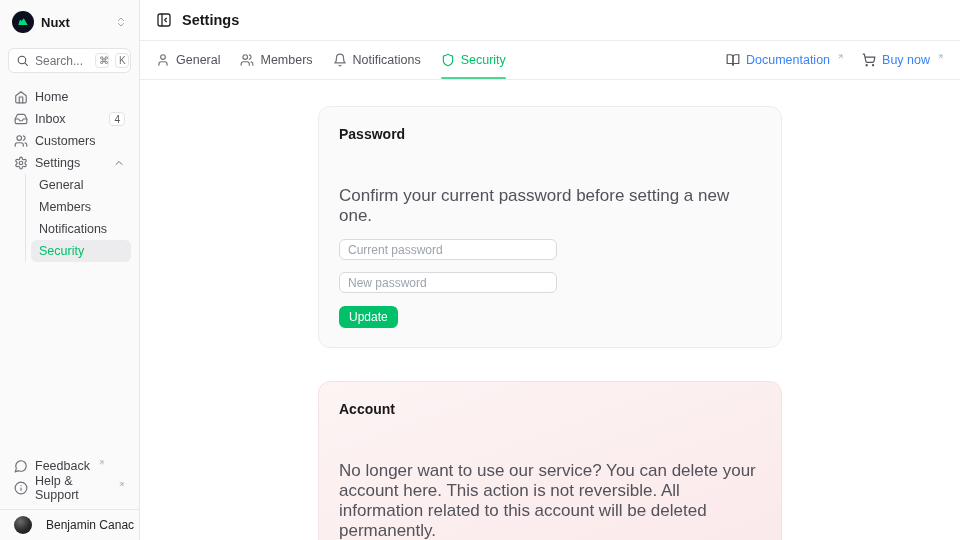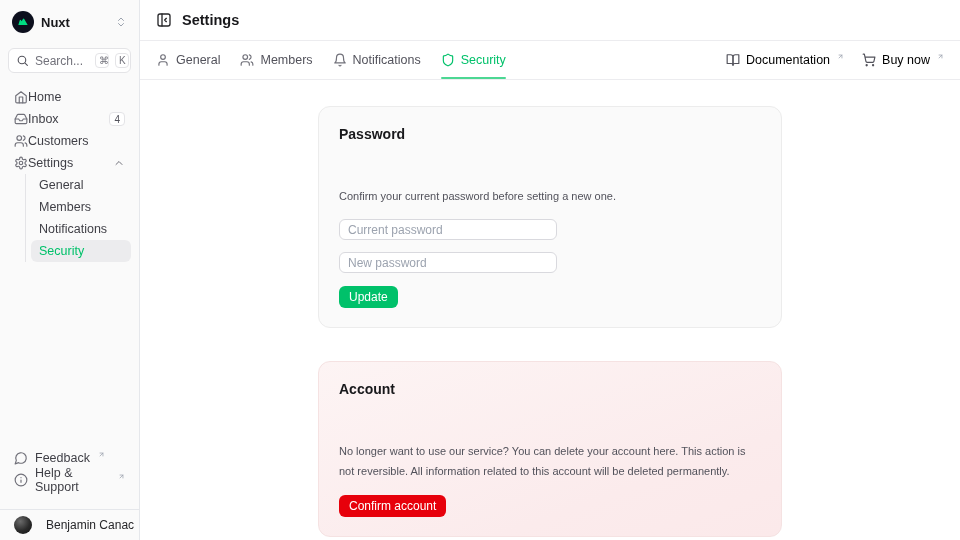--- a/index.html
+++ b/index.html
@@ -14,30 +14,30 @@
   .brand-logo { width:22px; height:22px; border-radius:50%; background:#0c0f1d; display:flex; align-items:center; justify-content:center; flex-shrink:0; }
   .brand-name { font-size:13px; font-weight:700; color:#18181b; }
   .spacer { flex:1; }
   .muted-ic { color:#9ca3af; }
 
   .search-btn { margin-top:13px; height:25px; background:#fff; border:1px solid #e4e4e7; border-radius:6px; display:flex; align-items:center; gap:6px; padding:0 5px 0 7px; cursor:pointer; }
   .search-label { color:#71717a; font-size:12px; }
   .kbd { font-size:10px; color:#71717a; background:#fff; border:1px solid #e4e4e7; border-radius:4px; padding:1px 3px; line-height:1.1; min-width:14px; text-align:center; }
 
   .nav { margin-top:13px; display:flex; flex-direction:column; }
-  .nav-item { display:flex; align-items:center; height:22px; padding:0 6px; border-radius:6px; color:#3f3f46; font-size:12.5px; cursor:pointer; }
+  .nav-item { display:flex; align-items:center; gap:7px; height:22px; padding:0 6px; border-radius:6px; color:#3f3f46; font-size:12.5px; cursor:pointer; }
   .nav-item .nic { color:#71717a; display:flex; }
   .nav-badge { margin-left:auto; font-size:10px; color:#52525b; background:#fff; border:1px solid #e4e4e7; border-radius:4px; padding:0.5px 4px; }
   .nav-chevron { margin-left:auto; color:#71717a; display:flex; }
 
   .submenu { margin-left:17px; border-left:1px solid #e4e4e7; padding-left:5px; display:flex; flex-direction:column; }
   .sub-item { display:flex; align-items:center; height:22px; padding:0 8px; border-radius:6px; color:#3f3f46; font-size:12.5px; cursor:pointer; }
   .sub-item.active { background:#ececee; color:#00c16a; }
 
-  .side-footer { display:flex; flex-direction:column; margin-bottom:12px; }
+  .side-footer { display:flex; flex-direction:column; margin-bottom:4px; }
   .side-link { display:flex; align-items:flex-start; gap:7px; height:22px; padding:0 6px; border-radius:6px; color:#3f3f46; font-size:12.5px; cursor:pointer; align-items:center; }
   .side-link .nic { color:#71717a; display:flex; }
   .ext { color:#9ca3af; position:relative; top:-4px; margin-left:1px; display:inline-flex; }
 
   .user-row { border-top:1px solid #e5e7eb; padding:6px 12px 6px 14px; display:flex; align-items:center; gap:14px; cursor:pointer; }
   .avatar { width:18px; height:18px; border-radius:50%; background:radial-gradient(circle at 35% 30%, #6b6b6b 0%, #2a2a2a 55%, #111 100%); flex-shrink:0; }
   .user-name { font-size:12px; font-weight:500; color:#27272a; white-space:nowrap; }
 
   
   .main { flex:1; display:flex; flex-direction:column; background:#fff; min-width:0; }
@@ -45,30 +45,30 @@
   .panel-btn { display:flex; color:#27272a; cursor:pointer; }
   .page-title { font-size:14.5px; font-weight:700; color:#18181b; }
 
   .tabbar { height:39px; border-bottom:1px solid #ececef; display:flex; align-items:stretch; padding:0 16px; gap:20px; flex-shrink:0; }
   .tab { display:flex; align-items:center; gap:6px; font-size:12.5px; font-weight:500; color:#52525b; cursor:pointer; position:relative; }
   .tab .tic { color:#71717a; display:flex; }
   .tab.active { color:#00c16a; }
   .tab.active .tic { color:#00c16a; }
   .tab.active::after { content:""; position:absolute; left:0; right:0; bottom:0; height:2px; border-radius:2px; background:#4cd793; }
   .tab-actions { margin-left:auto; display:flex; align-items:center; gap:18px; }
-  .hdr-link { display:flex; align-items:center; gap:6px; font-size:12.5px; font-weight:500; color:#000000; cursor:pointer; }
+  .hdr-link { display:flex; align-items:center; gap:6px; font-size:12.5px; font-weight:500; color:#3b82f6; cursor:pointer; }
   .hdr-link .tic { color:#52525b; display:flex; }
 
   
   .content { flex:1; overflow:auto; display:flex; flex-direction:column; align-items:center; padding-top:26px; }
   .card { width:464px; border-radius:12px; padding:19px 20px; }
   .card-password { background:#fafafa; border:1px solid #ececec; }
   .card-account { background:linear-gradient(160deg, #fdf4f4 0%, #fbebec 70%, #fbe9ea 100%); border:1px solid #f5e2e2; margin-top:33px; }
   .card-title { font-size:14px; font-weight:700; color:#18181b; margin-bottom:7px; }
-  .card-desc { font-size:11px; color:#52525b; line-height:20px; margin-bottom:13px;margin-top:44px; }
+  .card-desc { font-size:17px; color:#52525b; line-height:20px; margin-bottom:13px;margin-top:44px; }
   .card-account .card-desc { margin-bottom:12px; max-width:430px; }
 
   .pw-input { display:block; width:218px; height:21px; border:1px solid #d9d9de; border-radius:6px; background:#fff; padding:0 8px; font-size:12px; color:#1d4ed8; font-family:"Liberation Sans",sans-serif; margin-bottom:12px; outline:none; }
   .pw-input::placeholder { color:#9ca3af; }
 
   .btn { display:inline-block; border:none; border-radius:6px; color:#fff; font-size:12px; font-weight:500; padding:4px 10px; font-family:"Liberation Sans",sans-serif; cursor:pointer; }
   .btn-update { background:#00c16a; margin-top:1px; }
   .btn-delete { background:#e7000b; margin-top:2px; }
 
   svg { display:block; }

